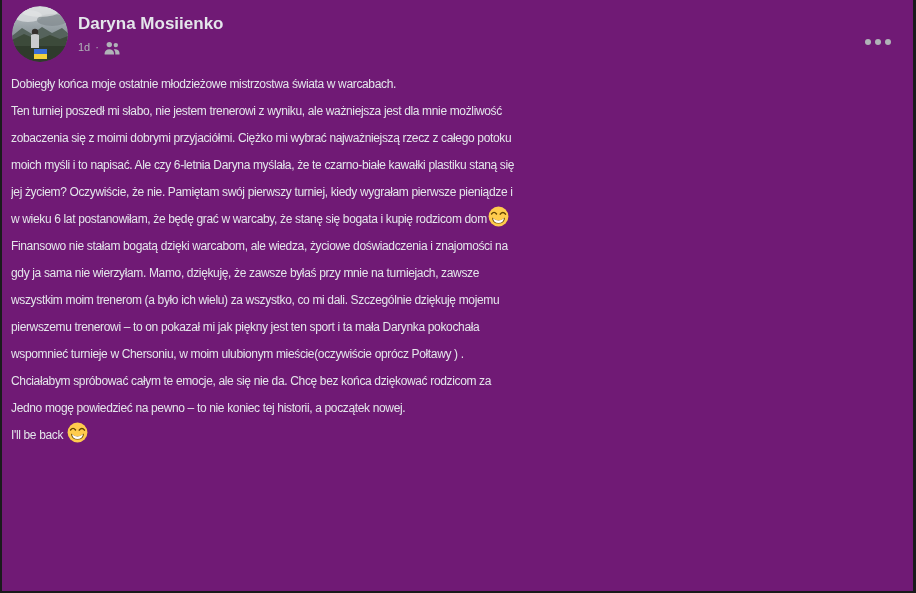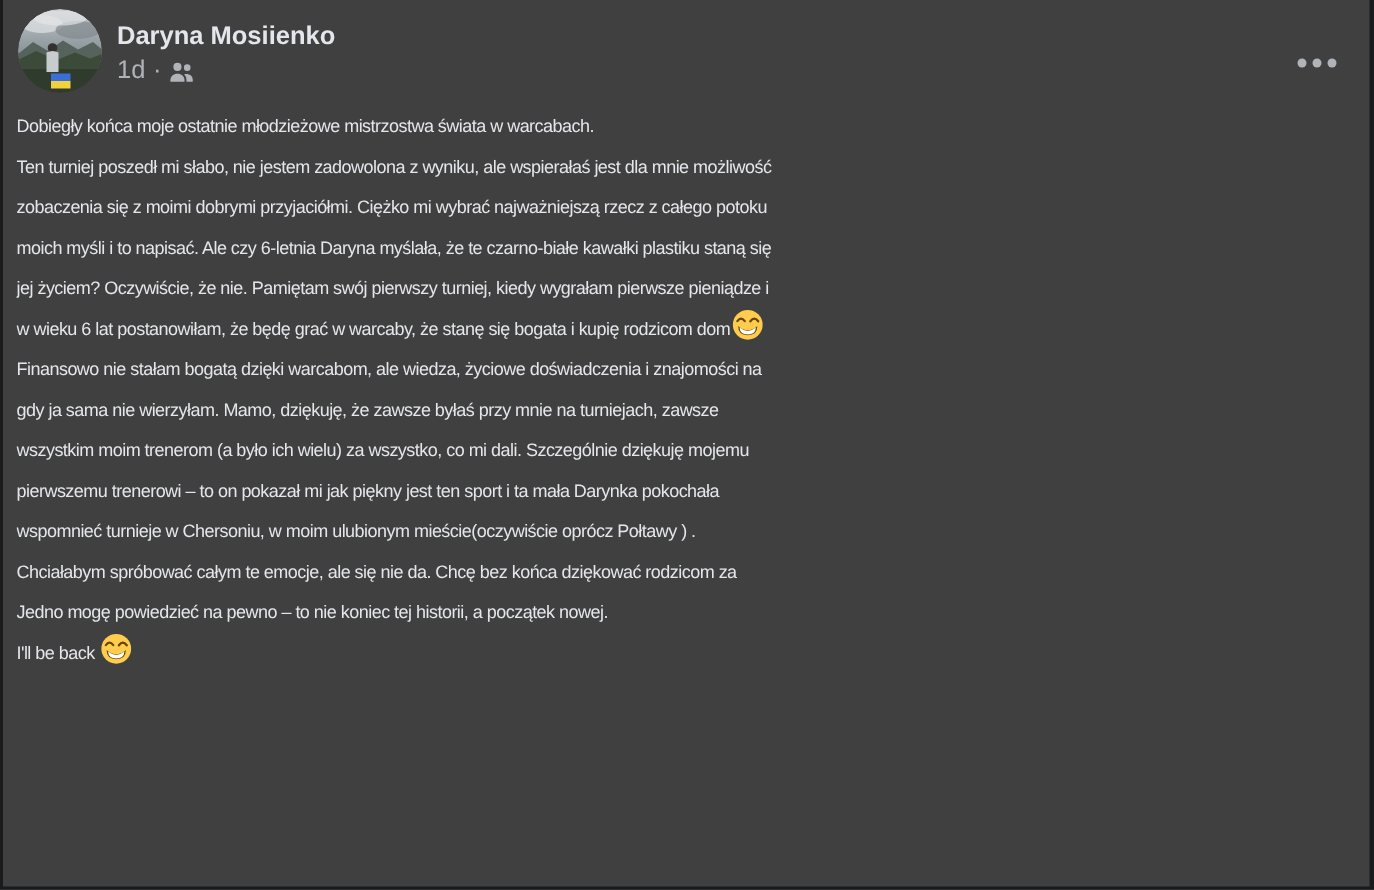--- a/index.html
+++ b/index.html
@@ -4,37 +4,37 @@
 <style>
   html,body{margin:0;padding:0;}
   body{
     width:916px;height:593px;overflow:hidden;position:relative;
     background:#1a1b1c;
     font-family:"Liberation Sans",sans-serif;
     -webkit-font-smoothing:antialiased;
   }
   .card{
     position:absolute;left:2px;top:0;width:911px;height:591px;
-    background:#404040;overflow:hidden;
+    background:#701a75;overflow:hidden;
   }
   
   .header{position:absolute;left:8px;top:6px;height:58px;width:895px;}
   .avatar{
     position:absolute;left:2px;top:0;width:56px;height:56px;border-radius:50%;
     overflow:hidden;cursor:pointer;display:block;
   }
   .author{
     position:absolute;left:68px;top:7px;
     font-size:17px;font-weight:bold;color:#e4e6eb;line-height:22px;
     cursor:pointer;
   }
   .meta{
     position:absolute;left:68px;top:31px;height:20px;
     display:flex;align-items:center;gap:5px;
-    font-size:17px;color:#b0b3b8;line-height:20px;
+    font-size:11px;color:#b0b3b8;line-height:20px;
   }
   .meta .ts{cursor:pointer;}
   .menu-btn{
     position:absolute;right:10px;top:22px;width:34px;height:28px;
     display:flex;align-items:center;justify-content:center;gap:4px;
     background:transparent;border:none;cursor:pointer;padding:0;
   }
   .menu-btn .dot{width:6px;height:6px;border-radius:50%;background:#b0b3b8;}
   
   .post-text{
@@ -98,21 +98,21 @@
 
     <button class="menu-btn">
       <span class="dot"></span>
       <span class="dot"></span>
       <span class="dot"></span>
     </button>
   </div>
 
   <div class="post-text">
     <div class="line"><span>Dobiegły końca moje ostatnie młodzieżowe mistrzostwa świata w warcabach.</span></div>
-    <div class="line"><span>Ten turniej poszedł mi słabo, nie jestem zadowolona z wyniku, ale wspierałaś jest dla mnie możliwość</span></div>
+    <div class="line"><span>Ten turniej poszedł mi słabo, nie jestem trenerowi z wyniku, ale ważniejsza jest dla mnie możliwość</span></div>
     <div class="line"><span>zobaczenia się z moimi dobrymi przyjaciółmi. Ciężko mi wybrać najważniejszą rzecz z całego potoku</span></div>
     <div class="line"><span>moich myśli i to napisać. Ale czy 6-letnia Daryna myślała, że te czarno-białe kawałki plastiku staną się</span></div>
     <div class="line"><span>jej życiem? Oczywiście, że nie. Pamiętam swój pierwszy turniej, kiedy wygrałam pierwsze pieniądze i</span></div>
     <div class="line"><span>w wieku 6 lat postanowiłam, że będę grać w warcaby, że stanę się bogata i kupię rodzicom dom</span><svg class="emoji" viewBox="0 0 36 36" aria-label="😁">
           <circle cx="18" cy="18" r="17" fill="#ffcc4d"></circle>
           <path d="M8.5 14.5 q4.5 -6 9 0" fill="none" stroke="#664500" stroke-width="2.6" stroke-linecap="round" transform="translate(-2,0) scale(0.95)"></path>
           <path d="M21 14 q4.5 -6 9 0" fill="none" stroke="#664500" stroke-width="2.6" stroke-linecap="round"></path>
           <path d="M7 19.5 q11 10 22 0 q0 10.5 -11 10.5 q-11 0 -11 -10.5 z" fill="#664500"></path>
           <path d="M8.6 21.2 q9.4 7.6 18.8 0 q-0.6 8 -9.4 8 q-8.8 0 -9.4 -8 z" fill="#fff"></path>
         </svg></div>

